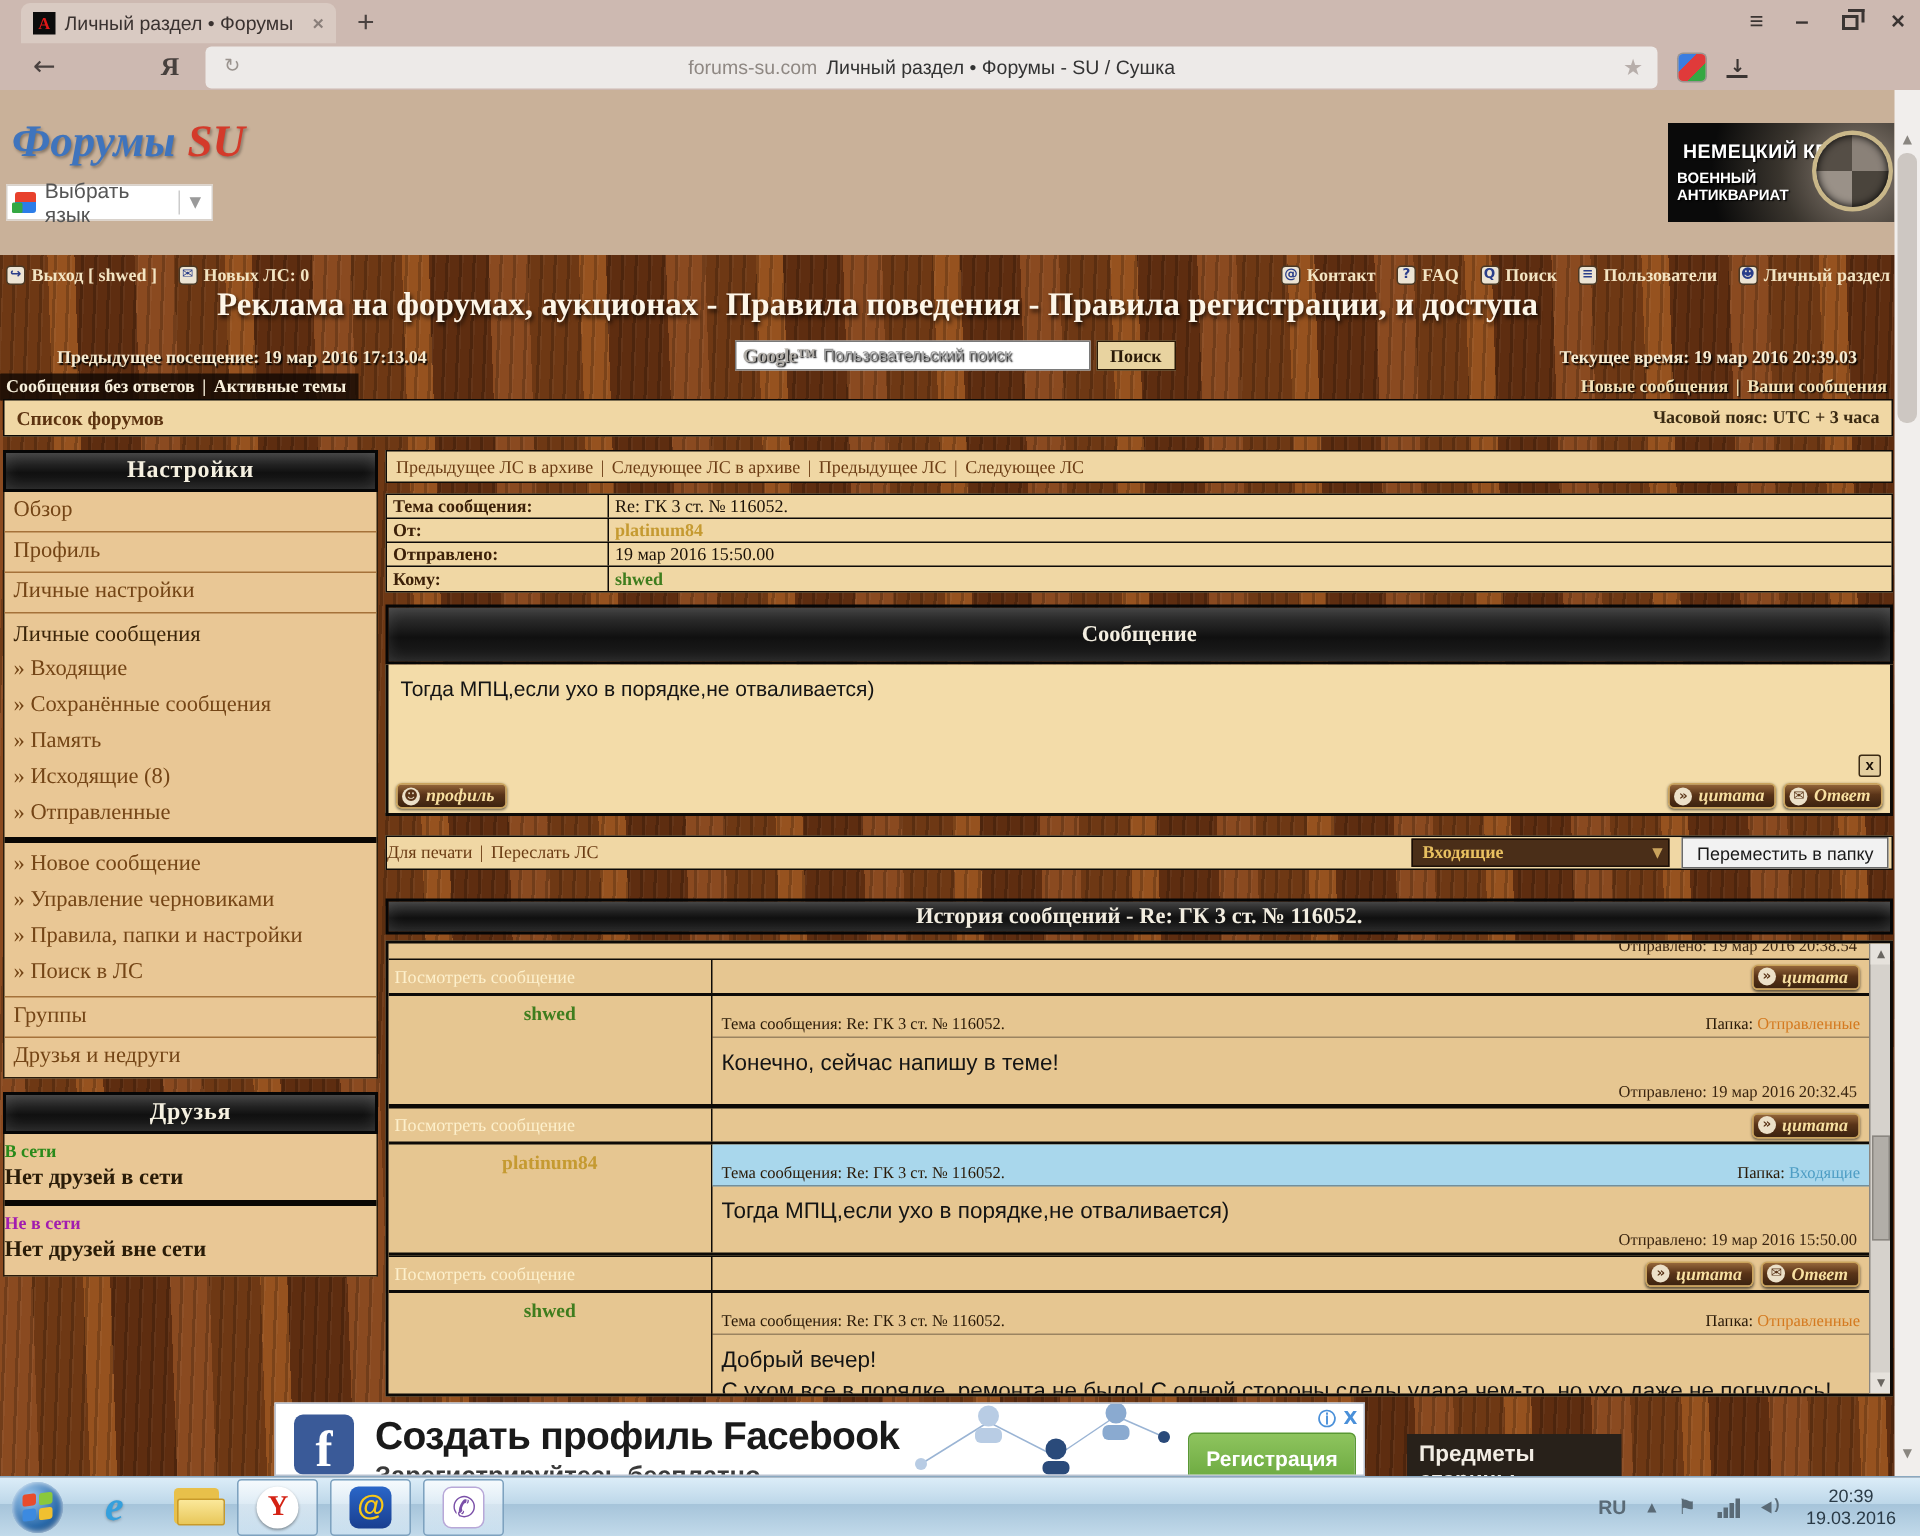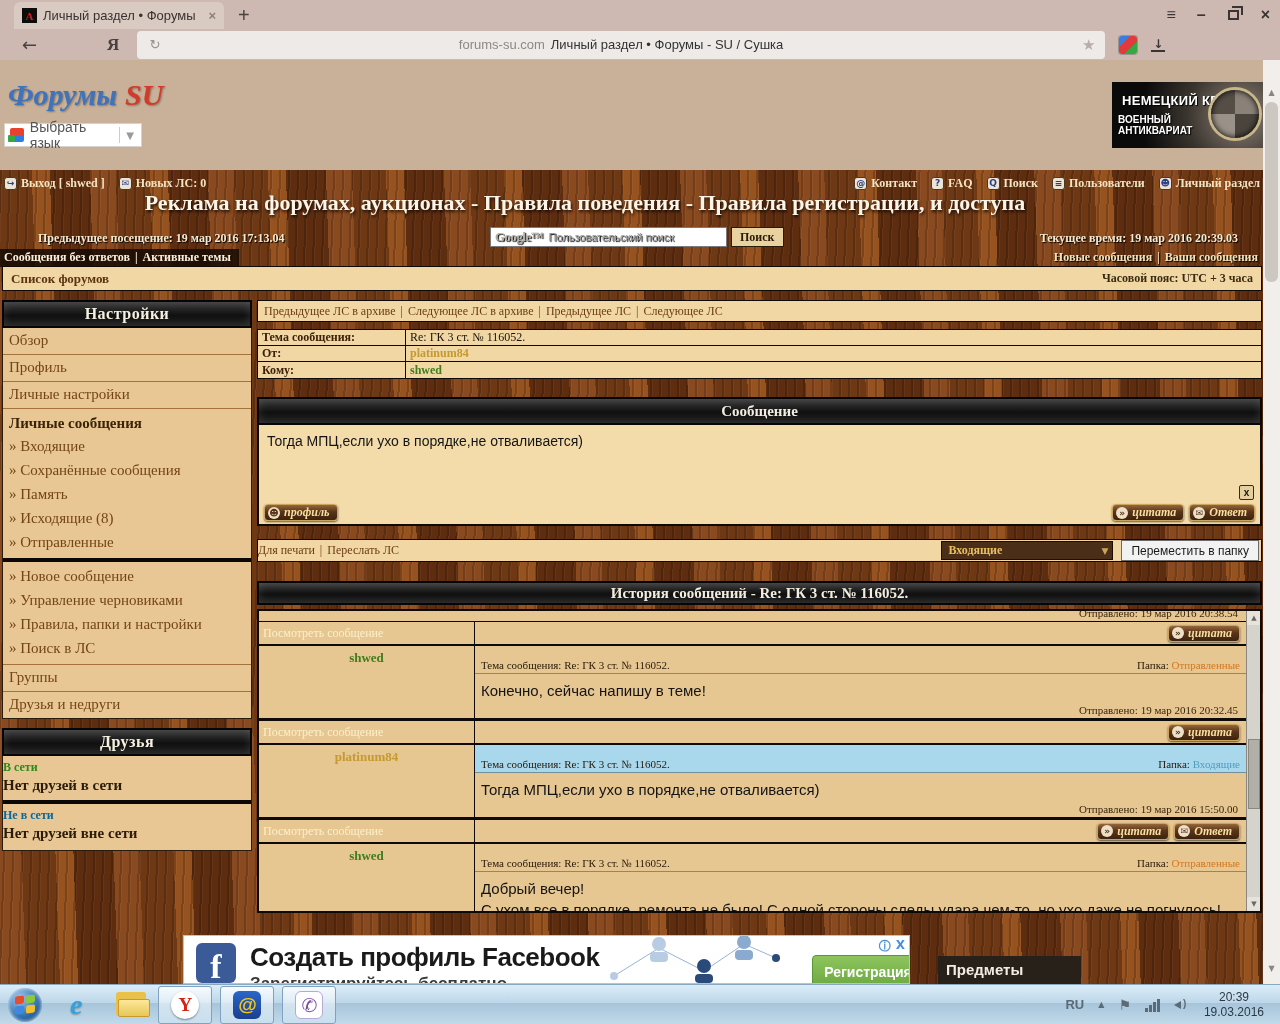--- a/index.html
+++ b/index.html
@@ -71,44 +71,44 @@
   .listbar{position:absolute;left:2px;top:96px;width:1260px;height:25px;background:#f0d7a4;border:1px solid #0d0a07;display:flex;align-items:center;font:bold 13px "Liberation Serif",serif;color:#5c3310}
   .listbar .lb-title{margin-left:8px}
   .listbar .lb-tz{margin-left:auto;margin-right:8px;font-weight:bold;font-size:12px;color:#3a2a12}
 
   
   .sidebar{position:absolute;left:2px;top:130px;width:250px}
   .panel-head{height:28px;background:linear-gradient(180deg,#3c3c3c,#101010 55%,#1f1f1f);border:2px solid #060606;box-shadow:inset 0 0 10px rgba(255,255,255,.12);display:flex;align-items:center;justify-content:center;font:bold 16px "Liberation Serif",serif;color:#f5f0e0;letter-spacing:.5px}
   .side-panel{background:#e9c795;border:1px solid #2a1c0c;border-top:none;font:15px "Liberation Serif",serif;color:#744516}
   .s-item{padding:4px 6px 5px;border-bottom:1px solid #a5723a}
   .s-item.nob{border-bottom:none}
-  .s-section{padding:6px 6px 3px;font-weight:bold;color:#3a2408}
+  .s-section{padding:6px 6px 3px;font-weight:normal;color:#3a2408}
   .s-sub{padding:3px 6px 4px}
   .s-divider{height:4px;background:#0a0704;margin:3px 0}
   .friends{margin-top:9px}
   .f-panel{background:#e9c795;border:1px solid #2a1c0c;border-top:none;text-align:left;padding-bottom:8px}
   .f-online{font:bold 12px "Liberation Serif",serif;color:#2a8a1a;padding-top:4px}
-  .f-offline{font:bold 12px "Liberation Serif",serif;color:#0369a1;padding-top:4px}
+  .f-offline{font:bold 12px "Liberation Serif",serif;color:#a21caf;padding-top:4px}
   .f-empty{font:bold 15px "Liberation Serif",serif;color:#2a1c08;padding:2px 0 6px}
   .f-div{height:4px;background:#0a0704}
 
   
   .content{position:absolute;left:257px;top:130px;width:1005px}
   .cbar{background:#f0d7a4;border:1px solid #0d0a07;height:22px;display:flex;align-items:center;font:12px "Liberation Serif",serif;color:#6b3c14}
   .cbar .pad{margin-left:6px}
   .sep{margin:0 5px}
   .info-table{margin-top:7px;border:1px solid #0d0a07;background:#f0d7a4}
   .it-row{display:flex;border-bottom:1px solid #0d0a07;height:16px;align-items:center;font:12px "Liberation Serif",serif}
   .it-row:last-child{border-bottom:none}
   .it-label{width:148px;font-weight:bold;color:#3c2008;padding-left:4px;border-right:1px solid #0d0a07;height:100%;display:flex;align-items:center}
   .it-value{padding-left:4px;color:#1c1208}
   .lnk-gold{color:#c59a31;font-weight:bold}
   .lnk-green{color:#3f7d1e;font-weight:bold}
   .lnk-orange{color:#d4791f}
-  .msg-head{margin-top:18px;height:28px;background:linear-gradient(180deg,#3c3c3c,#101010 55%,#1f1f1f);border:2px solid #060606;box-shadow:inset 0 0 10px rgba(255,255,255,.12);display:flex;align-items:center;justify-content:center;font:bold 15px "Liberation Serif",serif;color:#f2ede0}
+  .msg-head{margin-top:8px;height:40px;background:linear-gradient(180deg,#3c3c3c,#101010 55%,#1f1f1f);border:2px solid #060606;box-shadow:inset 0 0 10px rgba(255,255,255,.12);display:flex;align-items:center;justify-content:center;font:bold 15px "Liberation Serif",serif;color:#f2ede0}
   .msg-panel{background:#f3dca9;border:2px solid #0d0a07;border-top:none;position:relative;height:101px}
   .msg-body{padding:8px 8px 0;font:14px "Liberation Sans",sans-serif;color:#141414}
   .msg-x{position:absolute;right:6px;top:60px;width:15px;height:15px;background:#e4cfa0;border:1px solid #3a2a14;border-radius:2px;font:bold 10px "Liberation Sans",sans-serif;color:#1a1208;display:flex;align-items:center;justify-content:center}
   .msg-foot{position:absolute;left:0;bottom:0;width:100%;height:23px;display:flex;align-items:center;padding:0 5px}
   .fbtn{display:inline-flex;align-items:center;gap:4px;height:17px;padding:0 7px 0 3px;background:linear-gradient(180deg,#94663a,#5a3418 45%,#3c2310);border:1px solid #caa35c;border-radius:4px;box-shadow:0 1px 2px rgba(0,0,0,.6);color:#f7dfa0;font:italic bold 12px "Liberation Serif",serif;white-space:nowrap}
   .fbtn i{font-style:normal;width:12px;height:12px;border-radius:50%;background:#ece0c8;color:#5a3418;font:bold 9px "DejaVu Sans",sans-serif;display:flex;align-items:center;justify-content:center}
   .foot-right{margin-left:auto;display:flex;gap:5px}
   .actionsbar{margin-top:13px;height:23px;background:#f0d7a4;border:1px solid #0d0a07;display:flex;align-items:center;font:12px "Liberation Serif",serif;color:#6b3c14}
   .folder-select{margin-left:auto;width:172px;height:19px;background:#4a2e18;border:1px solid #1a0e06;color:#e8c060;font:bold 12px "Liberation Serif",serif;display:flex;align-items:center;padding-left:6px}
   .fs-arrow{margin-left:auto;color:#caa35c;font:9px "DejaVu Sans",sans-serif;padding-right:4px}
@@ -131,21 +131,21 @@
   .hscroll{position:absolute;right:0;top:0;width:14px;height:100%;background:#d6d2cc;border-left:1px solid #8a8680}
   .hs-up,.hs-down{position:absolute;left:0;width:14px;height:14px;background:#e6e2dc;color:#6a6660;font:7px "DejaVu Sans",sans-serif;display:flex;align-items:center;justify-content:center}
   .hs-up{top:0}.hs-down{bottom:0}
   .hs-thumb{position:absolute;left:1px;top:128px;width:12px;height:70px;background:#b2aea8;border:1px solid #8a8680}
 
   
   .fb-ad{position:absolute;left:183px;top:765px;width:727px;height:49px;background:#fff;border:1px solid #b9c2d0;overflow:hidden}
   .fb-logo{position:absolute;left:12px;top:7px;width:40px;height:40px;background:#3a5a98;border-radius:6px;color:#fff;font:bold 34px "Liberation Serif",serif;text-align:center;line-height:48px}
   .fb-title{position:absolute;left:66px;top:6px;font:bold 26px "Liberation Sans",sans-serif;color:#1a1a1a;letter-spacing:-.5px}
   .fb-sub{position:absolute;left:66px;top:38px;font:bold 17px "Liberation Sans",sans-serif;color:#3a3a3a}
-  .fb-btn{position:absolute;left:628px;top:19px;width:112px;height:34px;background:linear-gradient(180deg,#8ec45e,#6aa83e);border:1px solid #5a9834;border-radius:4px;color:#fff;font:bold 14px "Liberation Sans",sans-serif;display:flex;align-items:center;justify-content:center}
+  .fb-btn{position:absolute;left:608px;top:19px;width:112px;height:34px;background:linear-gradient(180deg,#8ec45e,#6aa83e);border:1px solid #5a9834;border-radius:4px;color:#fff;font:bold 14px "Liberation Sans",sans-serif;display:flex;align-items:center;justify-content:center}
   .adchoice{position:absolute;right:4px;top:2px;display:flex;gap:5px;color:#4a90d9;font:bold 12px "DejaVu Sans",sans-serif}
   .antiques{position:absolute;left:938px;top:786px;width:143px;height:28px;background:#28211a;color:#f2ede4;font:bold 15px "Liberation Sans",sans-serif;padding:5px 0 0 8px;overflow:hidden}
 
   
   .bscroll{position:absolute;right:0;top:60px;width:17px;height:924px;background:#f1eeec}
   .bs-up,.bs-down{position:absolute;left:0;width:17px;height:16px;color:#8a8680;font:8px "DejaVu Sans",sans-serif;display:flex;align-items:center;justify-content:center}
   .bs-up{top:24px}.bs-down{bottom:8px}
   .bs-thumb{position:absolute;left:2px;top:42px;width:13px;height:180px;background:#cdc7c2;border-radius:6px}
 
   
@@ -325,20 +325,24 @@
     <div class="info-table">
       <div class="it-row">
           <span class="it-label">Тема сообщения:</span>
           <span class="it-value">Re: ГК 3 ст. № 116052.</span>
         </div>
       <div class="it-row">
           <span class="it-label">От:</span>
           <span class="it-value lnk-gold">platinum84</span>
         </div>
       <div class="it-row">
+          <span class="it-label">Отправлено:</span>
+          <span class="it-value">19 мар 2016 15:50.00</span>
+        </div>
+      <div class="it-row">
           <span class="it-label">Кому:</span>
           <span class="it-value lnk-green">shwed</span>
         </div>
     </div>
 
     <div class="msg-head">Сообщение</div>
     <div class="msg-panel">
       <div class="msg-body">Тогда МПЦ,если ухо в порядке,не отваливается)</div>
       <div class="msg-x">x</div>
       <div class="msg-foot">

